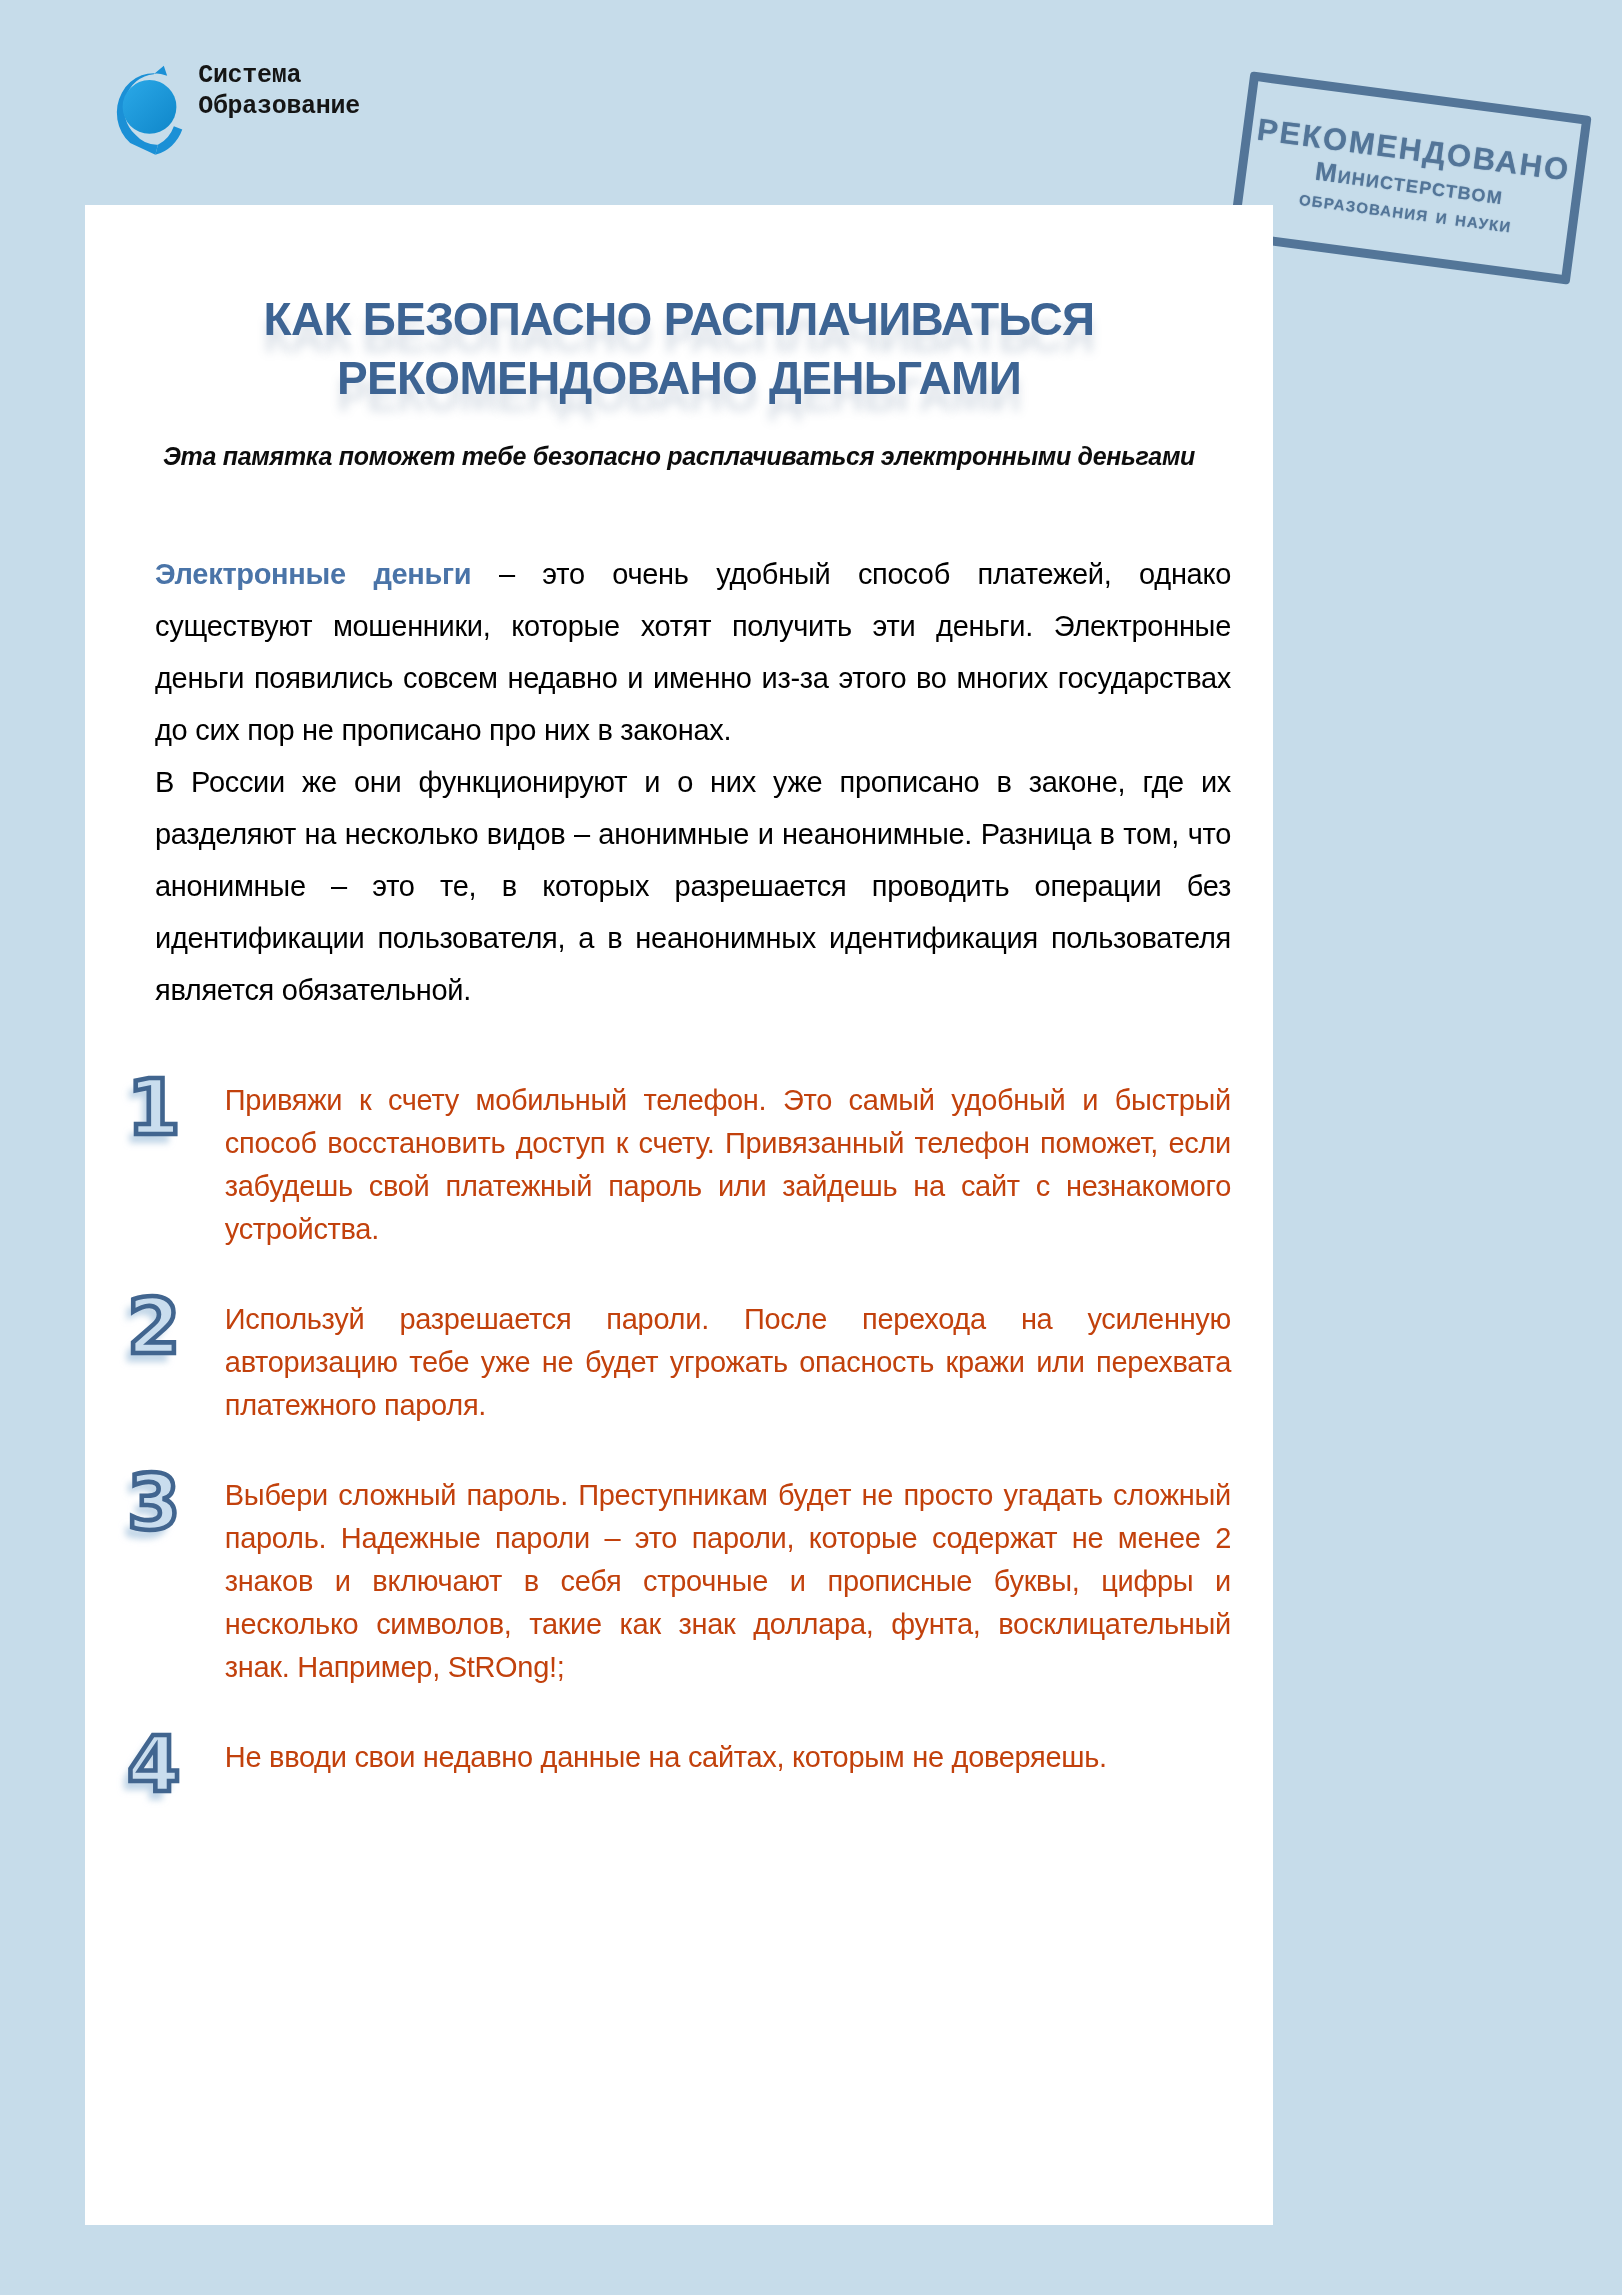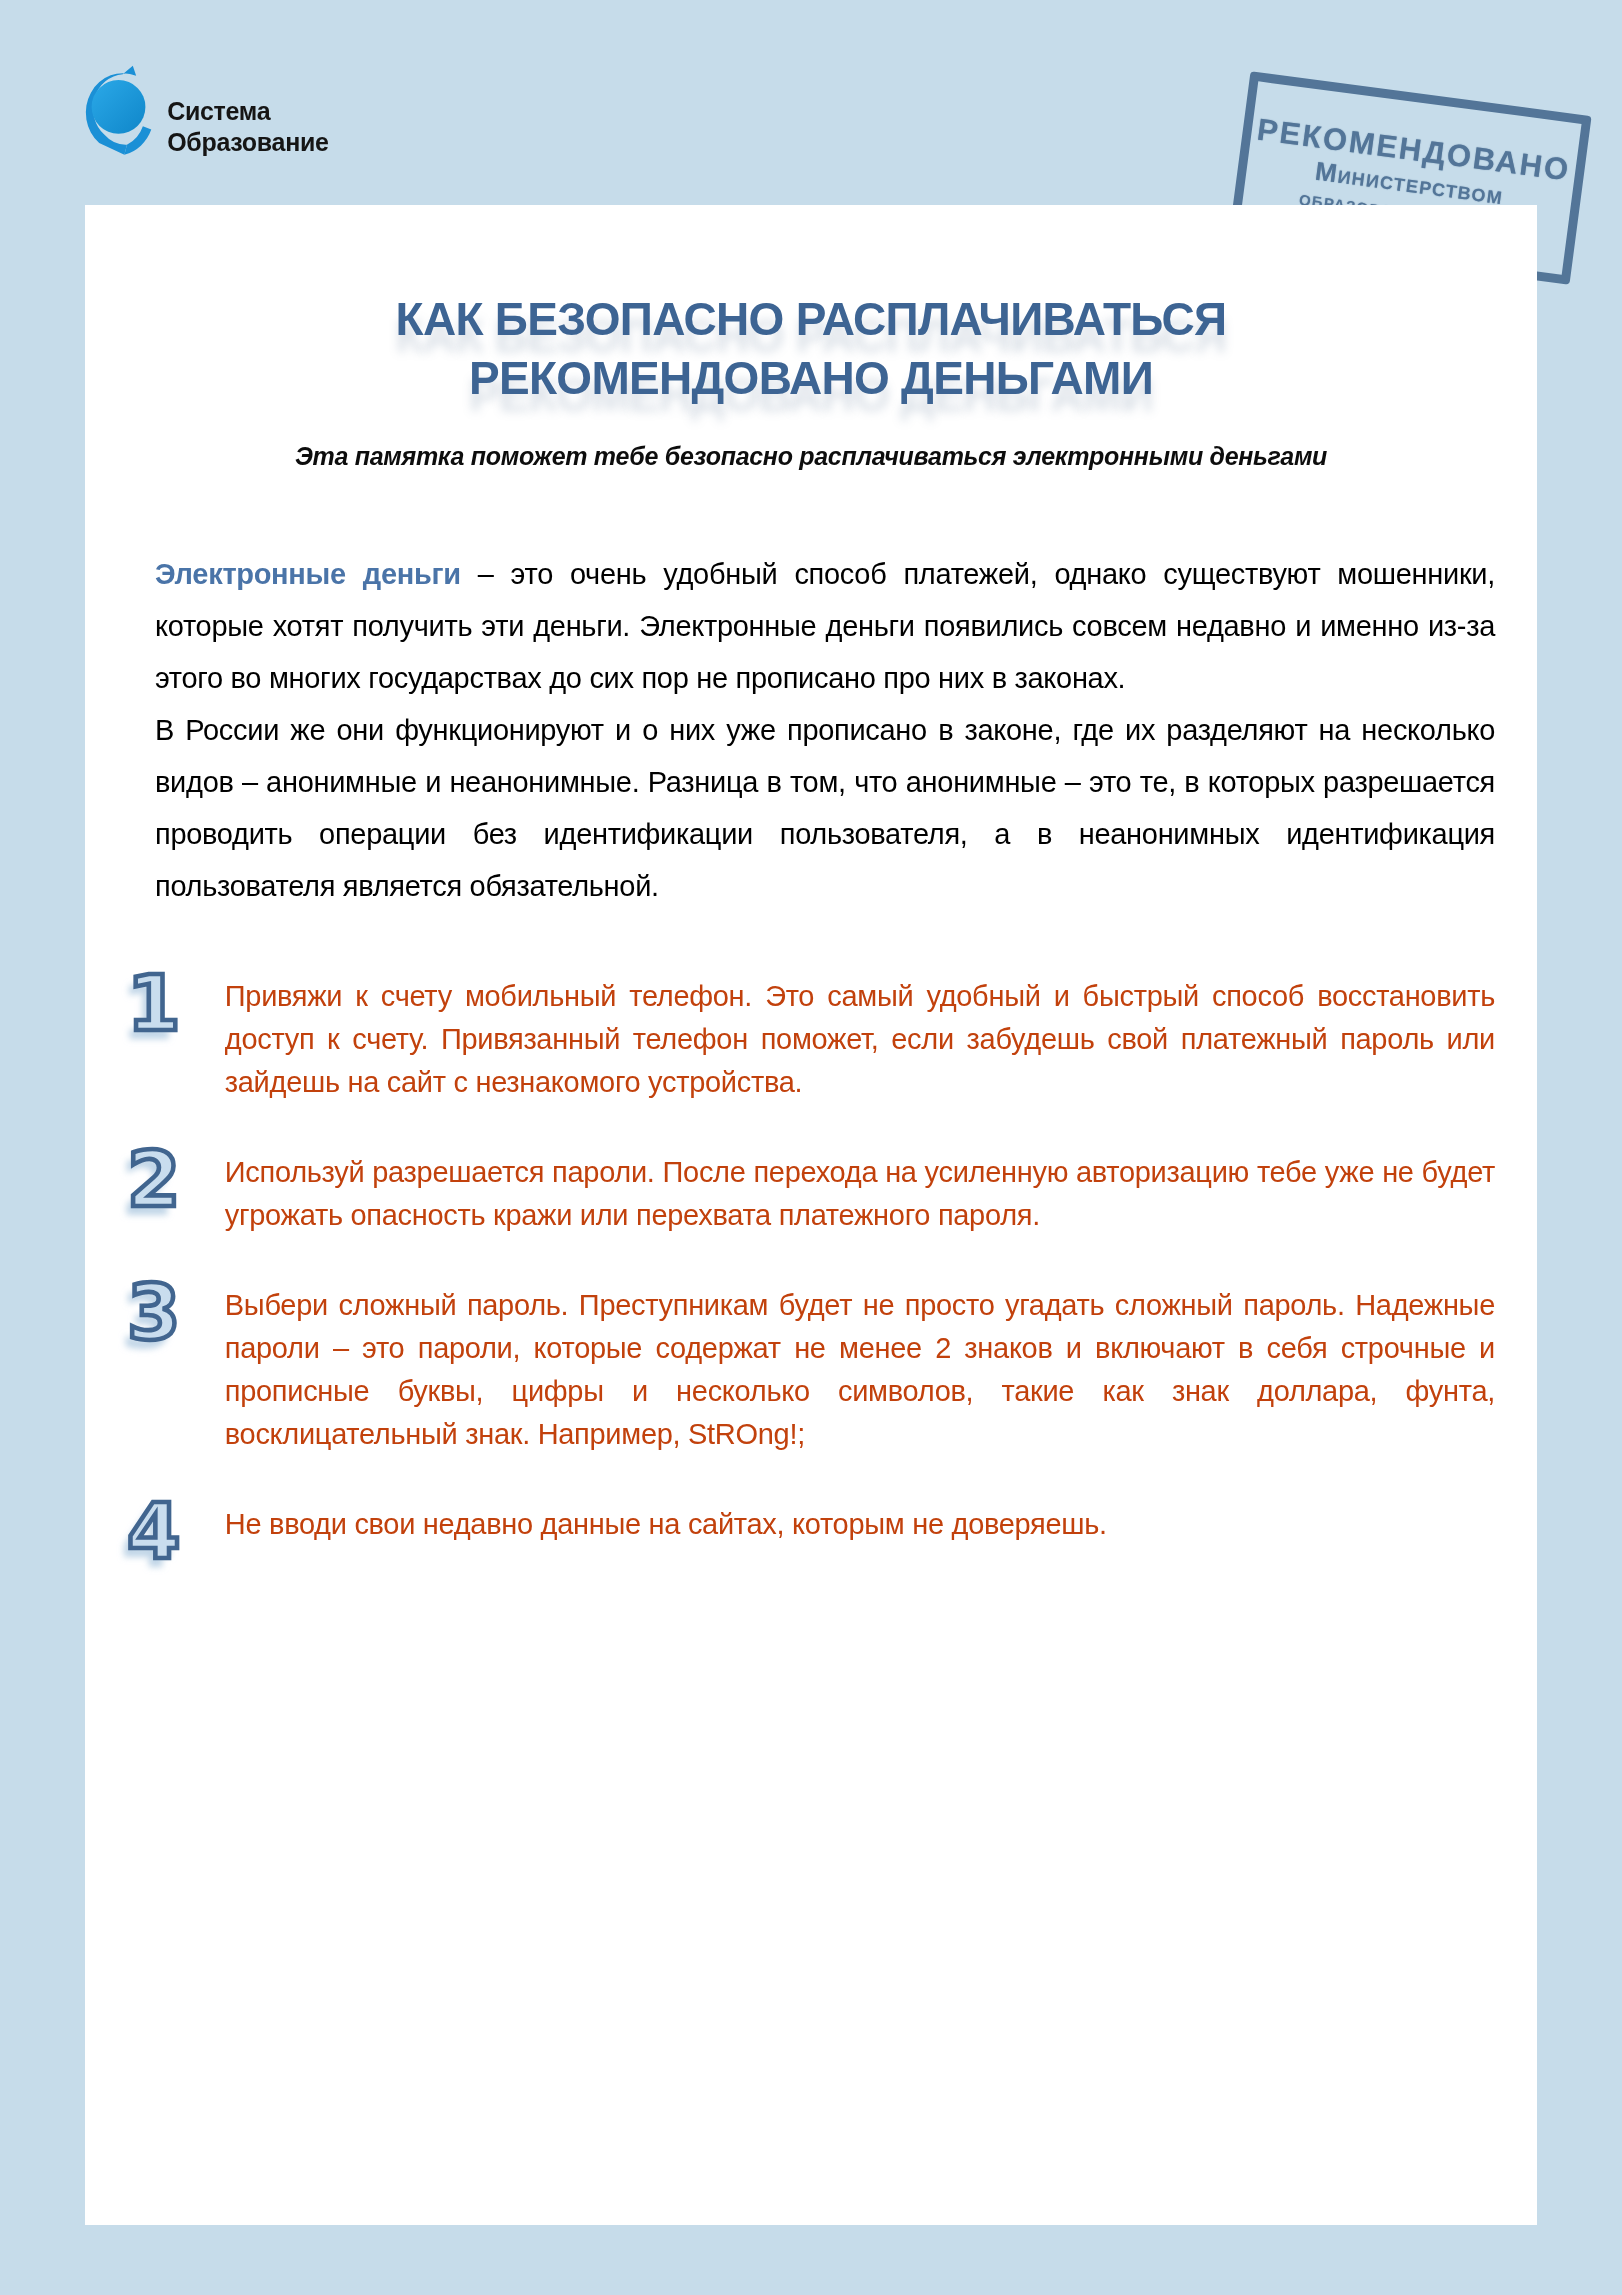--- a/index.html
+++ b/index.html
@@ -6,42 +6,42 @@
   body {
     width: 1622px; height: 2295px;
     background: #c6dcea;
     font-family: "Liberation Sans", "DejaVu Sans", sans-serif;
     position: relative;
     -webkit-font-smoothing: antialiased;
   }
   #page { position: absolute; inset: 0; }
 
   
-  .logo { position: absolute; left: 74px; top: 60px; display: flex; align-items: flex-end; }
+  .logo { position: absolute; left: 105px; top: 60px; display: flex; align-items: flex-start; font-family: Liberation Mono, monospace; }
   .logo-icon { width: 84px; height: 98px; }
   .logo-text { margin-left: 9.2px; color: #151515; font-weight: 700; font-size: 25px; line-height: 31px; letter-spacing: -0.3px; }
 
   
   .stamp {
     position: absolute; left: 1238px; top: 93px;
     width: 326px; height: 152px;
     border: 9.2px solid #4d7094; border-radius: 3.9px;
     transform: rotate(7.5deg); transform-origin: center;
     display: flex; flex-direction: column; justify-content: center; align-items: center;
     color: #4d7094; opacity: 0.95;
     text-shadow: 0 0 1.3px rgba(77,112,148,0.65);
   }
   .stamp-line1 { font-size: 31px; font-weight: 800; letter-spacing: 2px; line-height: 37px; }
   .stamp-line2 { font-size: 26px; font-weight: 800; letter-spacing: 1.3px; line-height: 30px; font-variant: small-caps; }
   .stamp-line3 { font-size: 22px; font-weight: 800; letter-spacing: 1.3px; line-height: 27.5px; font-variant: small-caps; }
 
   
   .card {
     position: absolute; left: 85px; top: 205px;
-    width: 1452px; height: 2020px;
+    width: 1188px; height: 2020px;
     background: #ffffff;
     box-sizing: border-box;
     padding: 0 42px;
   }
 
   .doc-title {
     margin-top: 85px;
     text-align: center;
     color: #3d6493;
     font-size: 46px; font-weight: 700; line-height: 59px;

